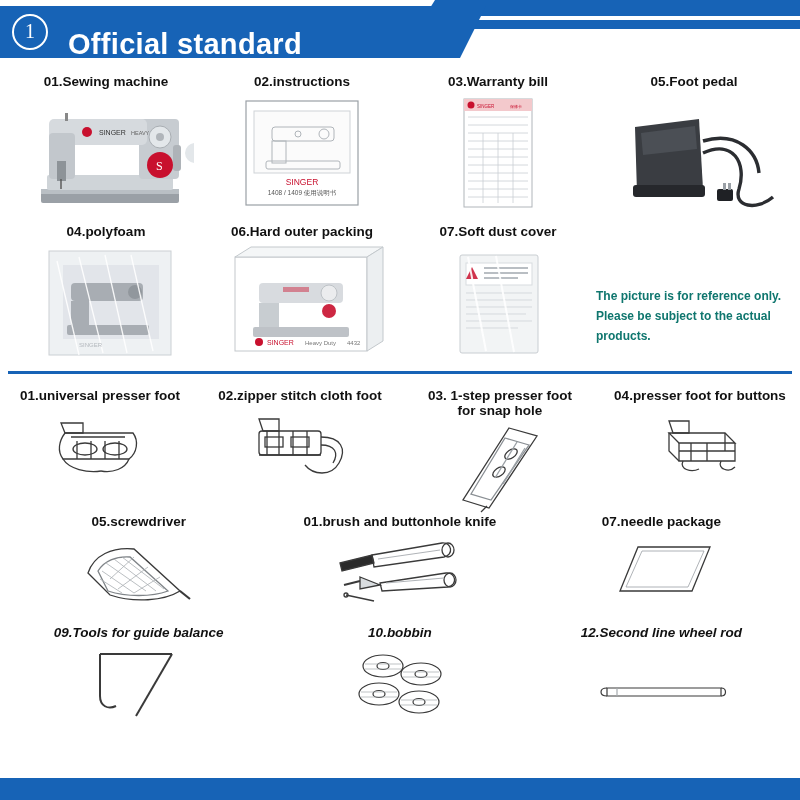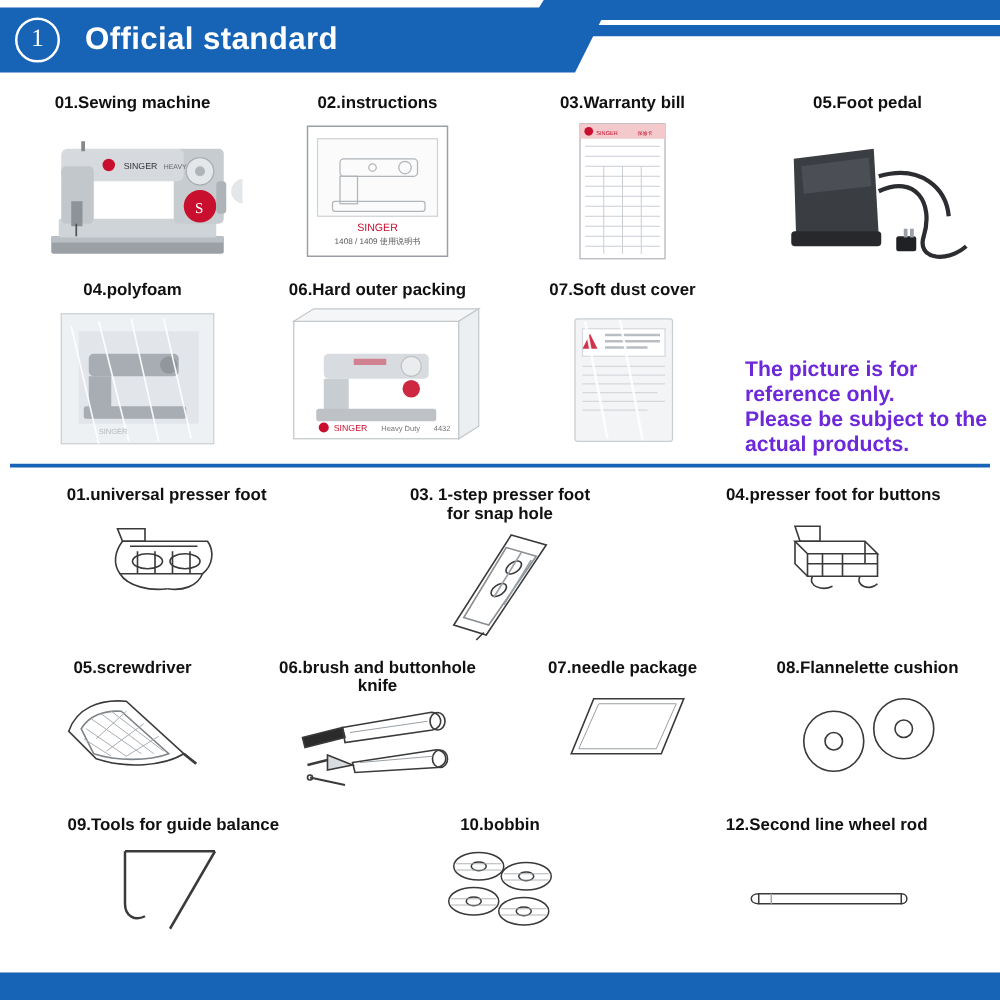--- a/index.html
+++ b/index.html
@@ -55,23 +55,23 @@
     border: 2.5px solid #ffffff;
     border-radius: 50%;
     color: #fff;
     font-size: 20px;
     line-height: 31px;
     text-align: center;
     font-family: "Liberation Serif", serif;
   }
   .header-title {
     position: absolute;
-    left: 68px; top: 17px;
+    left: 68px; top: 28px;
     color: #ffffff;
-    font-size: 25px;
+    font-size: 29px;
     font-weight: bold;
     letter-spacing: 0.3px;
   }
 
   
   .section {
     position: relative;
     padding: 0 8px;
   }
   .divider {
@@ -100,23 +100,23 @@
   }
   .art {
     display: flex;
     align-items: center;
     justify-content: center;
   }
 
   .note {
     position: absolute;
     right: 14px;
-    font-size: 17px;
+    font-size: 12px;
     font-weight: bold;
-    color: #6d28d9;
+    color: #0f766e;
     line-height: 20px;
     text-align: left;
   }
 
   
   .footer-bar {
     position: absolute;
     left: 0; bottom: 0;
     width: 100%; height: 22px;
     background: #1763b6;
@@ -348,20 +348,35 @@
           <path d="M46 30 L100 30"></path>
           <path d="M52 34 L52 52 M66 34 L66 52 M80 34 L80 52 M94 34 L94 52"></path>
           <ellipse cx="60" cy="42" rx="12" ry="6"></ellipse>
           <ellipse cx="90" cy="42" rx="12" ry="6"></ellipse>
           <path d="M38 52 C44 62, 62 66, 76 64"></path>
           <path d="M104 52 C100 62, 88 66, 76 64"></path>
         </svg>
       </div>
     </div>
 
+    <div class="cell">
+      <div class="caption">02.zipper stitch cloth foot</div>
+      <div class="art">
+        <svg width="150" height="78" viewBox="0 0 150 78" fill="none" stroke="#3a3a3a" stroke-width="1.3">
+          <path d="M34 12 L54 12 L54 24 L38 24 Z"></path>
+          <rect x="34" y="24" width="62" height="24" rx="3"></rect>
+          <path d="M42 24 L42 48 M54 24 L54 48 M68 24 L68 48 M82 24 L82 48"></path>
+          <rect x="40" y="30" width="18" height="10"></rect>
+          <rect x="66" y="30" width="18" height="10"></rect>
+          <path d="M96 30 C116 30, 122 42, 114 56 C106 70, 88 68, 80 58"></path>
+          <path d="M96 38 C110 38, 114 46, 108 56"></path>
+          <path d="M34 48 L96 48"></path>
+        </svg>
+      </div>
+    </div>
 
     <div class="cell">
       <div class="caption">03. 1-step presser foot
 for snap hole</div>
       <div class="art">
         <svg width="150" height="92" viewBox="0 0 150 92" fill="none" stroke="#3a3a3a" stroke-width="1.3">
           <path d="M84 6 L112 14 L64 86 L38 78 Z"></path>
           <path d="M80 16 L104 23 L66 78 L46 72 Z" stroke="#8a8f94"></path>
           <ellipse cx="86" cy="32" rx="7" ry="4" transform="rotate(-35 86 32)"></ellipse>
           <ellipse cx="74" cy="50" rx="7" ry="4" transform="rotate(-35 74 50)"></ellipse>
@@ -383,21 +398,21 @@
           <path d="M44 26 L44 44 L54 54"></path>
           <path d="M66 36 L66 54 M82 36 L82 54"></path>
           <path d="M54 44 L110 44"></path>
           <path d="M58 54 C54 62, 66 66, 74 62"></path>
           <path d="M96 54 C92 62, 104 66, 110 60"></path>
         </svg>
       </div>
     </div>
   </div>
 
-  <div class="row" style="margin-top:12px;">
+  <div class="row" style="align-items:center;">
 
     <div class="cell">
       <div class="caption">05.screwdriver</div>
       <div class="art">
         <svg width="150" height="80" viewBox="0 0 150 80" fill="none" stroke="#3a3a3a" stroke-width="1.3">
           <path d="M24 40 C30 22, 48 14, 70 16 L116 58 C100 68, 70 70, 46 62 Z"></path>
           <path d="M34 38 C40 28, 52 23, 66 24 L104 58 C88 64, 62 64, 44 58 Z" stroke="#7f8488"></path>
           <g stroke="#a9aeb2" stroke-width="0.8">
             <path d="M42 30 L82 58"></path>
               <path d="M50 26 L92 58"></path>
@@ -407,21 +422,21 @@
             <path d="M70 24 L46 46"></path>
               <path d="M84 34 L54 56"></path>
               <path d="M96 44 L70 60"></path>
           </g>
           <path d="M116 58 L126 66" stroke-width="2.2"></path>
         </svg>
       </div>
     </div>
 
     <div class="cell">
-      <div class="caption">06.brush and buttonhole knife</div>
+      <div class="caption">01.brush and buttonhole knife</div>
       <div class="art">
         <svg width="160" height="80" viewBox="0 0 160 80" fill="none" stroke="#3a3a3a" stroke-width="1.3">
 
           <path d="M20 30 L52 22 L54 30 L22 38 Z" fill="#2b2b2b"></path>
           <path d="M52 22 L122 10 C132 9, 134 22, 124 24 L54 34 Z"></path>
           <ellipse cx="128" cy="17" rx="6" ry="7"></ellipse>
           <path d="M58 26 L120 17" stroke="#9aa0a5" stroke-width="0.8"></path>
 
           <path d="M24 52 L40 48" stroke-width="2"></path>
           <path d="M40 44 L60 52 L40 56 Z" fill="#d9dde0"></path>
@@ -438,34 +453,23 @@
     <div class="cell">
       <div class="caption">07.needle package</div>
       <div class="art">
         <svg width="150" height="80" viewBox="0 0 150 80" fill="none" stroke="#3a3a3a" stroke-width="1.3">
           <path d="M34 58 L52 14 L124 14 L106 58 Z"></path>
           <path d="M40 54 L56 18 L118 18 L102 54 Z" stroke="#9aa0a5" stroke-width="0.8"></path>
         </svg>
       </div>
     </div>
 
-    <div class="cell">
-      <div class="caption">08.Flannelette cushion</div>
-      <div class="art">
-        <svg width="150" height="80" viewBox="0 0 150 80" fill="none" stroke="#3a3a3a" stroke-width="1.3">
-          <circle cx="48" cy="48" r="24"></circle>
-          <circle cx="48" cy="48" r="7"></circle>
-          <circle cx="104" cy="38" r="24"></circle>
-          <circle cx="104" cy="38" r="7"></circle>
-        </svg>
-      </div>
-    </div>
   </div>
 
-  <div class="row" style="margin-top:12px;">
+  <div class="row" style="margin-top:12px;font-style:italic;">
 
     <div class="cell">
       <div class="caption">09.Tools for guide balance</div>
       <div class="art">
         <svg width="150" height="80" viewBox="0 0 150 80" fill="none" stroke="#3a3a3a" stroke-width="2">
           <path d="M36 10 L108 10"></path>
           <path d="M36 10 L36 52 C36 62, 44 66, 52 62"></path>
           <path d="M108 10 L72 72"></path>
         </svg>
       </div>

